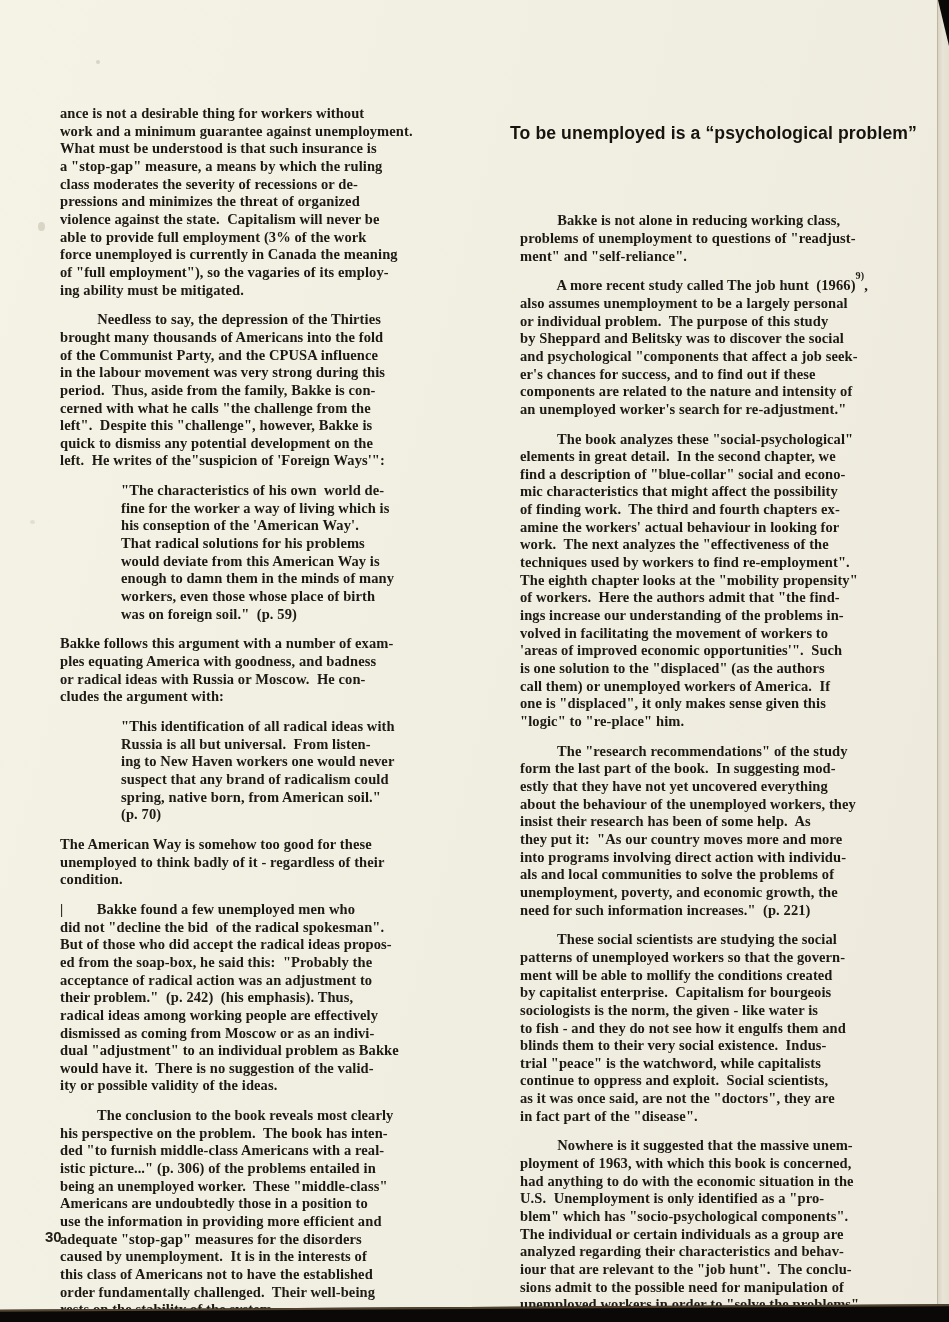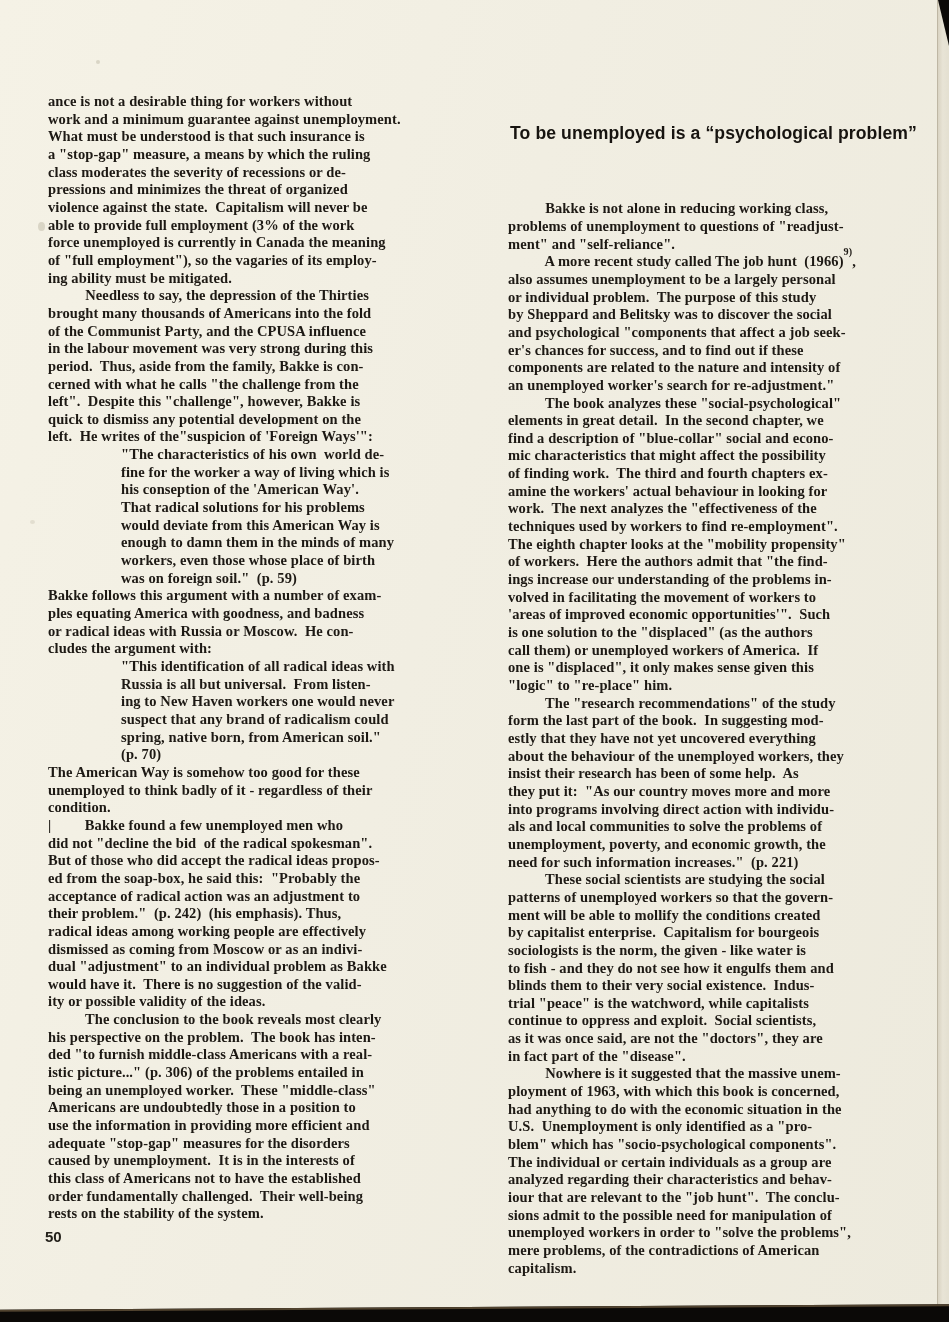--- a/index.html
+++ b/index.html
@@ -6,21 +6,21 @@
   body{width:949px;height:1322px;overflow:hidden;background:#3a3a3a;}
   .page{
     position:relative;width:949px;height:1322px;overflow:hidden;
     background:linear-gradient(105deg,#f5f2e6 0%,#f1eee2 45%,#edeadd 100%);
     font-family:"Liberation Serif","DejaVu Serif",serif;
     font-weight:bold;color:#1d1914;
   }
   .col{position:absolute;white-space:pre;font-size:14.5px;line-height:17.65px;letter-spacing:0.1px;}
   .left-col{left:48px;top:93px;width:440px;}
   .right-col{left:508px;top:90px;width:434px;}
-  .para{margin:0;}
+  .para{margin:12px;}
   .para.quote{margin-left:73px;}
   .line{white-space:pre;}
   .u{text-decoration-thickness:1.5px;text-underline-offset:2.5px;}
   sup{font-size:0.7em;line-height:0;position:relative;top:-0.55em;}
   .heading{
     font-family:"Liberation Sans",sans-serif;font-weight:bold;font-size:17.6px;
     margin:0 0 22px 2px;white-space:pre;color:#171410;letter-spacing:0.1px;
   }
   .page-number{
     position:absolute;left:45px;top:1228px;
@@ -49,21 +49,21 @@
 
 <div class="page">
 
   <div class="col left-col"><div class="para body"><div class="line">ance is not a desirable thing for workers without</div><div class="line">work and a minimum guarantee against unemployment.</div><div class="line">What must be understood is that such insurance <span class="u">is</span></div><div class="line">a "stop-gap" measure, a means by which the ruling</div><div class="line">class moderates the severity of recessions or de-</div><div class="line">pressions and minimizes the threat of organized</div><div class="line">violence against the state.  Capitalism will never be</div><div class="line">able to provide full employment (3% of the work</div><div class="line">force unemployed is currently in Canada the meaning</div><div class="line">of "full employment"), so the vagaries of its employ-</div><div class="line">ing ability must be mitigated.</div></div><div class="para body"><div class="line">          Needless to say, the depression of the Thirties</div><div class="line">brought many thousands of Americans into the fold</div><div class="line">of the Communist Party, and the CPUSA influence</div><div class="line">in the labour movement was very strong during this</div><div class="line">period.  Thus, aside from the family, Bakke is con-</div><div class="line">cerned with what he calls "the challenge from the</div><div class="line">left".  Despite this "challenge", however, Bakke is</div><div class="line">quick to dismiss any potential development on the</div><div class="line">left.  He writes of the"suspicion of 'Foreign Ways'":</div></div><div class="para quote"><div class="line">"The characteristics of <span class="u">his own</span>  world de-</div><div class="line">fine for the worker a way of living which is</div><div class="line">his conseption of the 'American Way'.</div><div class="line">That radical solutions for his problems</div><div class="line">would deviate from this American Way is</div><div class="line">enough to damn them in the minds of many</div><div class="line">workers, even those whose place of birth</div><div class="line">was on foreign soil."  (p. 59)</div></div><div class="para body"><div class="line">Bakke follows this argument with a number of exam-</div><div class="line">ples equating America with goodness, and badness</div><div class="line">or radical ideas with Russia or Moscow.  He con-</div><div class="line">cludes the argument with:</div></div><div class="para quote"><div class="line">"This identification of all radical ideas with</div><div class="line">Russia is all but universal.  From listen-</div><div class="line">ing to New Haven workers one would never</div><div class="line">suspect that any brand of radicalism could</div><div class="line">spring, native born, from American soil."</div><div class="line">(p. 70)</div></div><div class="para body"><div class="line">The American Way is somehow too good for these</div><div class="line">unemployed to think badly of it - regardless of their</div><div class="line">condition.</div></div><div class="para body"><div class="line">|         Bakke found a few unemployed men who</div><div class="line"><span class="u">did not</span> "decline the bid  of the radical spokesman".</div><div class="line">But of those who did accept the radical ideas propos-</div><div class="line">ed from the soap-box, he said this:  "Probably the</div><div class="line">acceptance of radical action was an adjustment to</div><div class="line"><span class="u">their</span> problem."  (p. 242)  (his emphasis). Thus,</div><div class="line">radical ideas among working people are effectively</div><div class="line">dismissed as coming from Moscow or as an indivi-</div><div class="line">dual "adjustment" to an individual problem as Bakke</div><div class="line">would have it.  There is no suggestion of the valid-</div><div class="line">ity or possible validity of the ideas.</div></div><div class="para body"><div class="line">          The conclusion to the book reveals most clearly</div><div class="line">his perspective on the problem.  The book has inten-</div><div class="line">ded "to furnish middle-class Americans with a real-</div><div class="line">istic picture..." (p. 306) of the problems entailed in</div><div class="line">being an unemployed worker.  These "middle-class"</div><div class="line">Americans are undoubtedly those in a position to</div><div class="line">use the information in providing more efficient and</div><div class="line">adequate "stop-gap" measures for the disorders</div><div class="line">caused by unemployment.  It is in the interests of</div><div class="line">this class of Americans not to have the established</div><div class="line">order fundamentally challenged.  Their well-being</div><div class="line">rests on the stability of the system.</div></div></div>
 
   <div class="col right-col">
     <div class="heading">To be unemployed is a “psychological problem”</div>
     <div><div class="para body"><div class="line">          Bakke is not alone in reducing working class,</div><div class="line">problems of unemployment to questions of "readjust-</div><div class="line">ment" and "self-reliance".</div></div><div class="para body"><div class="line">          A more recent study called <span class="u">The job hunt</span>  (1966)<sup>9)</sup>,</div><div class="line">also assumes unemployment to be a largely personal</div><div class="line">or individual problem.  The purpose of this study</div><div class="line">by Sheppard and Belitsky was to discover the social</div><div class="line">and psychological "components that affect a job seek-</div><div class="line">er's chances for success, and to find out if these</div><div class="line">components are related to the nature and intensity of</div><div class="line">an unemployed worker's search for re-adjustment."</div></div><div class="para body"><div class="line">          The book analyzes these "social-psychological"</div><div class="line">elements in great detail.  In the second chapter, we</div><div class="line">find a description of "blue-collar" social and econo-</div><div class="line">mic characteristics that might affect the possibility</div><div class="line">of finding work.  The third and fourth chapters ex-</div><div class="line">amine the workers' actual behaviour in looking for</div><div class="line">work.  The next analyzes the "effectiveness of the</div><div class="line">techniques used by workers to find re-employment".</div><div class="line">The eighth chapter looks at the "mobility propensity"</div><div class="line">of workers.  Here the authors admit that "the find-</div><div class="line">ings increase our understanding of the problems in-</div><div class="line">volved in facilitating the movement of workers to</div><div class="line">'areas of improved economic opportunities'".  Such</div><div class="line">is one solution to the "displaced" (as the authors</div><div class="line">call them) or unemployed workers of America.  If</div><div class="line">one is "displaced", it only makes sense given this</div><div class="line">"logic" to "re-place" him.</div></div><div class="para body"><div class="line">          The "research recommendations" of the study</div><div class="line">form the last part of the book.  In suggesting mod-</div><div class="line">estly that they have not yet uncovered everything</div><div class="line">about the behaviour of the unemployed workers, they</div><div class="line">insist their research has been of some help.  As</div><div class="line">they put it:  "As our country moves more and more</div><div class="line">into programs involving direct action with individu-</div><div class="line">als and local communities to solve the problems of</div><div class="line">unemployment, poverty, and economic growth, the</div><div class="line">need for such information increases."  (p. 221)</div></div><div class="para body"><div class="line">          These social scientists are studying the social</div><div class="line">patterns of unemployed workers so that the govern-</div><div class="line">ment will be able to mollify the conditions created</div><div class="line">by capitalist enterprise.  Capitalism for bourgeois</div><div class="line">sociologists is the norm, the given - like water is</div><div class="line">to fish - and they do not see how it engulfs them and</div><div class="line">blinds them to their very social existence.  Indus-</div><div class="line">trial "peace" is the watchword, while capitalists</div><div class="line">continue to oppress and exploit.  Social scientists,</div><div class="line">as it was once said, are not the "doctors", they are</div><div class="line">in fact part of the "disease".</div></div><div class="para body"><div class="line">          Nowhere is it suggested that the massive unem-</div><div class="line">ployment of 1963, with which this book is concerned,</div><div class="line">had anything to do with the economic situation in the</div><div class="line">U.S.  Unemployment is only identified as a "pro-</div><div class="line">blem" which has "socio-psychological components".</div><div class="line">The individual or certain individuals as a group are</div><div class="line">analyzed regarding their characteristics and behav-</div><div class="line">iour that are relevant to the "job hunt".  The conclu-</div><div class="line">sions admit to the possible need for manipulation of</div><div class="line">unemployed workers in order to "solve the problems",</div><div class="line">mere problems, of the contradictions of American</div><div class="line">capitalism.</div></div></div>
   </div>
 
-  <div class="page-number">50</div>
+  <div class="page-number">30</div>
 
   <div class="speck s1"></div>
   <div class="speck s2"></div>
   <div class="speck s3"></div>
 
   <div class="right-edge"></div>
   <div class="corner-tr"></div>
   <div class="bottom-bar"></div>
 
 </div>

